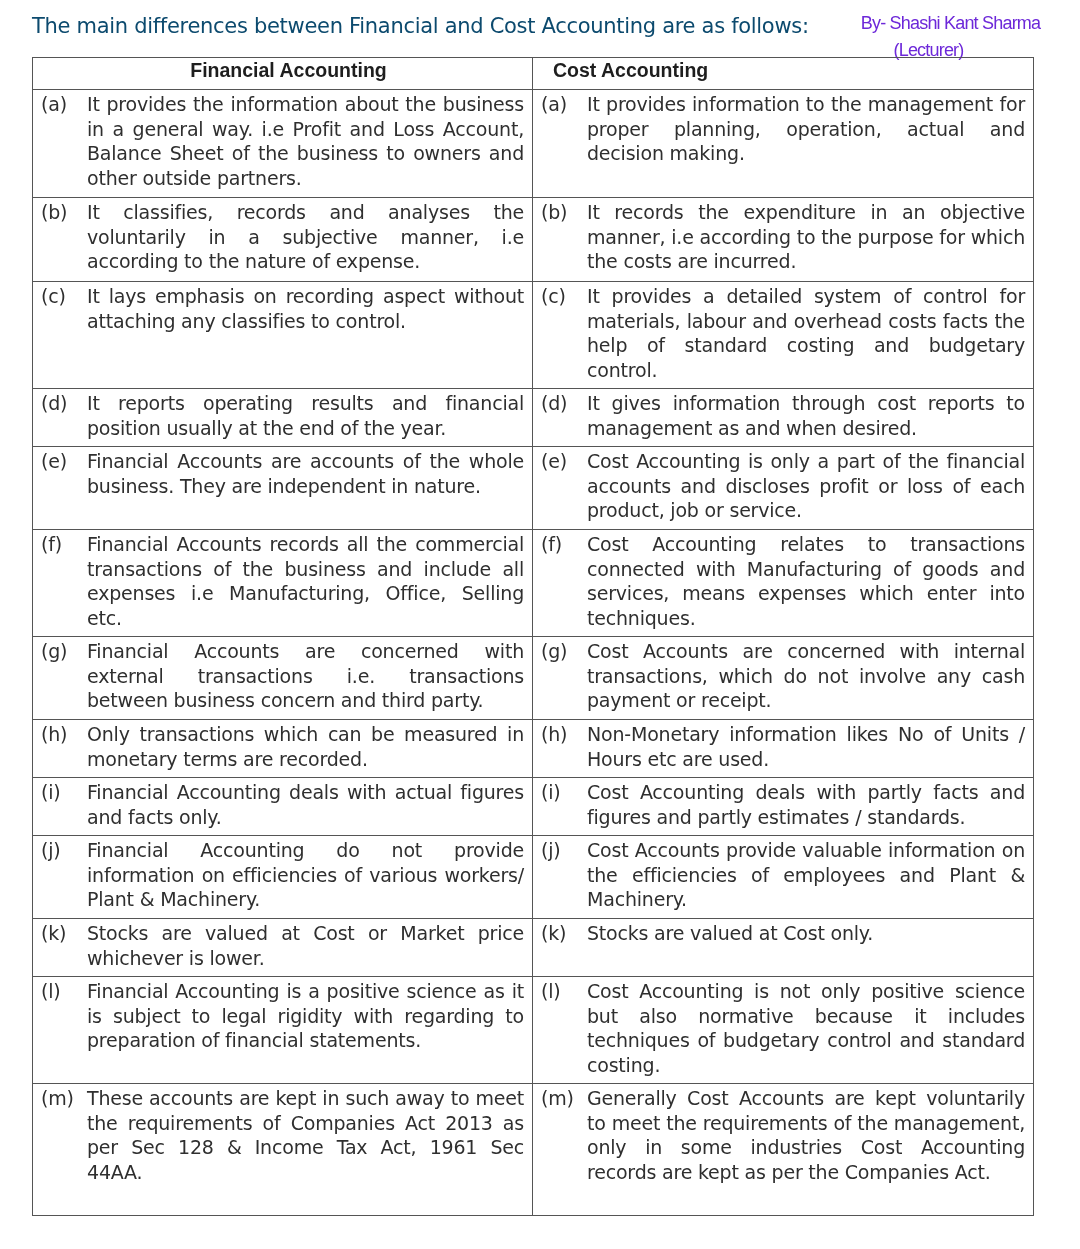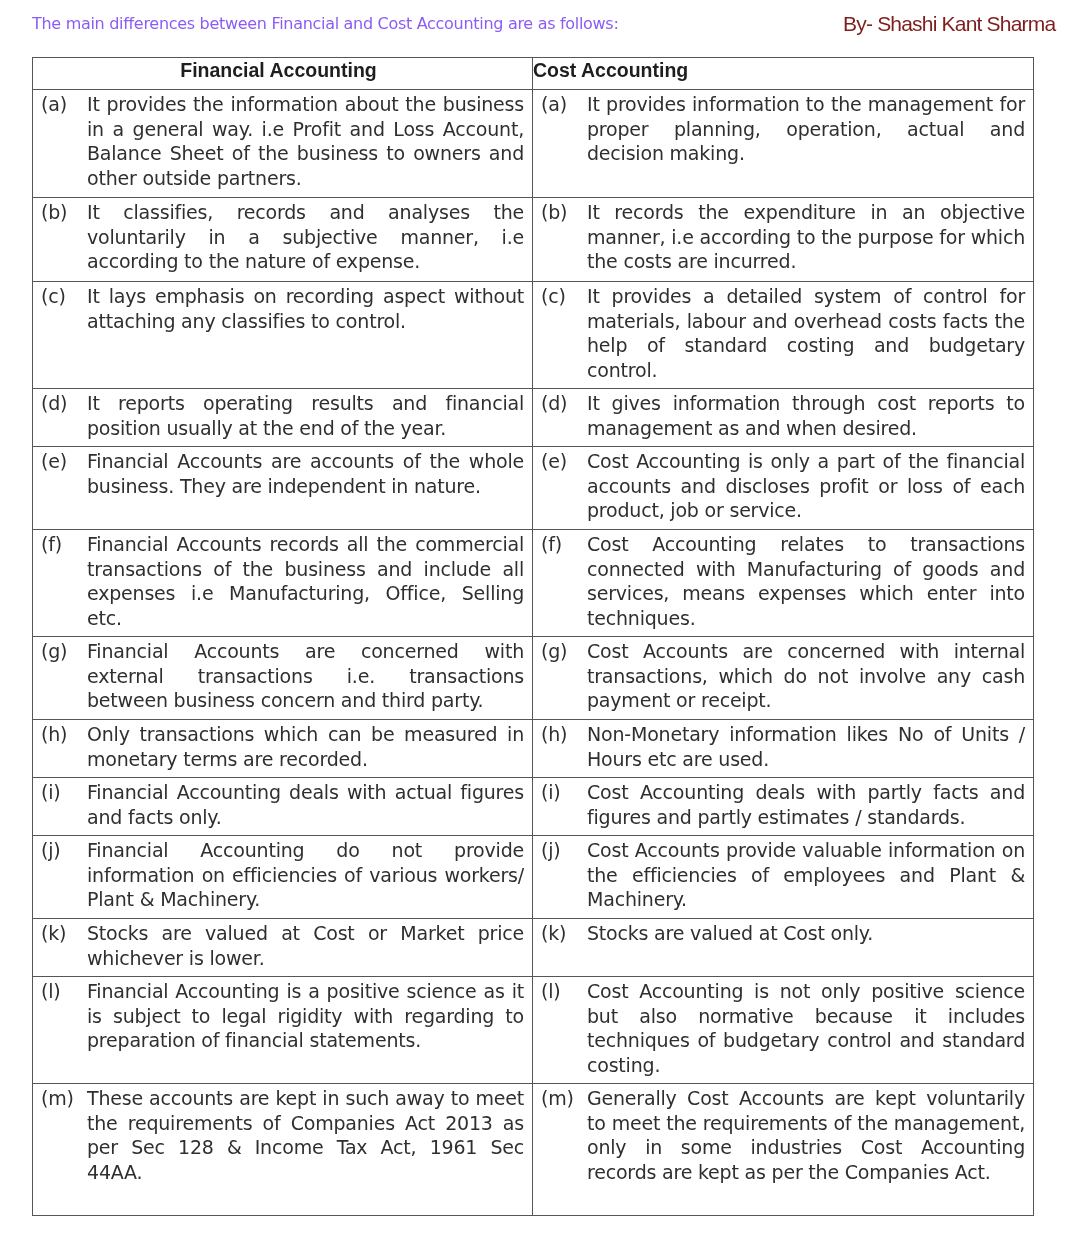--- a/index.html
+++ b/index.html
@@ -12,35 +12,35 @@
     height: 1249px;
     position: relative;
     overflow: hidden;
     font-family: "DejaVu Sans", sans-serif;
     color: #2b2b2b;
   }
   .intro {
     position: absolute;
     left: 32px;
     top: 14px;
-    font-size: 16px;
+    font-size: 21px;
     letter-spacing: -0.3px;
-    color: #8b5cf6;
+    color: #0c4a6e;
     white-space: nowrap;
   }
   .author {
     position: absolute;
     left: 843px;
     top: 10px;
-    color: #7f1d1d;
+    color: #6d28d9;
     font-family: "Liberation Sans", sans-serif;
-    font-size: 21px;
+    font-size: 18px;
     letter-spacing: -0.8px;
     line-height: 27px;
-    text-align: left;
+    text-align: center;
     width: 215px;
   }
   .author .role {
     display: block;
     padding-right: 44px;
     text-decoration: underline;
     text-decoration-color: #444;
     text-decoration-thickness: 1px;
   }
   table.cmp {
@@ -54,21 +54,21 @@
   table.cmp th, table.cmp td {
     border: 1.5px solid #555;
     vertical-align: top;
   }
   table.cmp th {
     height: 30px;
     font-family: "Liberation Sans", sans-serif;
     font-weight: bold;
     font-size: 19.5px;
     color: #1e1e1e;
-    padding: 1px 8px 0 0;
+    padding: 1px 8px 0 20px;
     margin-left: 6px;
   }
   th.fa-head { text-align: center; }
   th.ca-head { text-align: left; }
   td.cell {
     padding: 2px 8px 3px 8px;
   }
   .item {
     display: flex;
     font-size: 19px;
@@ -84,20 +84,21 @@
     flex: 1 1 auto;
     text-align: justify;
   }
 </style>
 </head>
 <body>
 
 <div class="intro">The main differences between Financial and Cost Accounting are as follows:</div>
 <div class="author">
   <span>By- Shashi Kant Sharma</span>
+  <span class="role">(Lecturer)</span>
 </div>
 
 <table class="cmp">
   <colgroup>
     <col style="width:500px">
     <col style="width:501px">
   </colgroup>
   <thead>
     <tr>
       <th class="fa-head">Financial Accounting</th>

